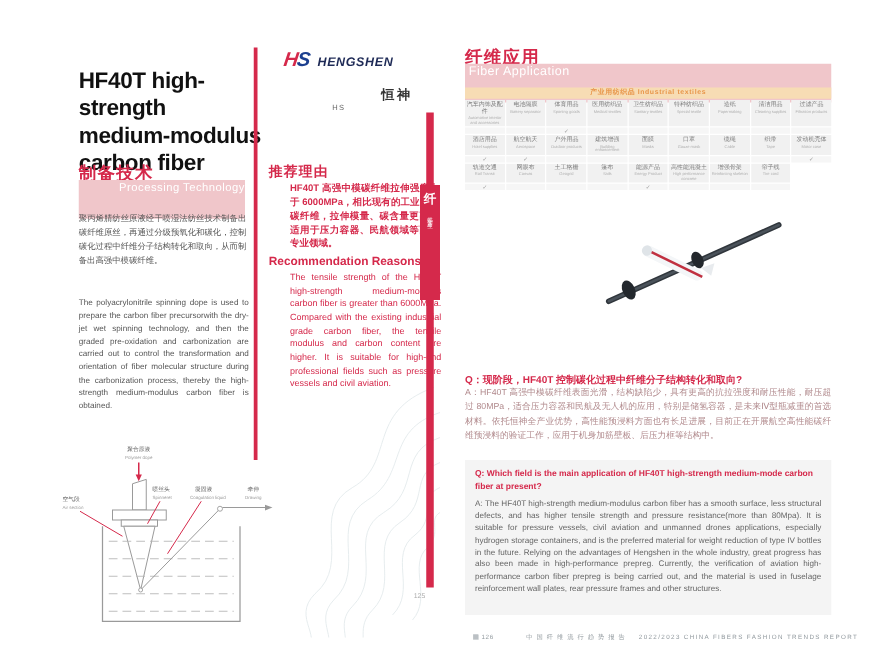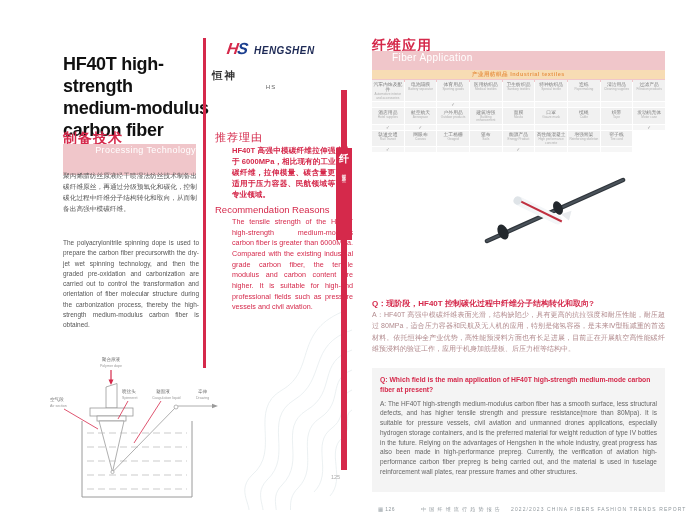--- a/index.html
+++ b/index.html
@@ -8,36 +8,36 @@
   #spread { position:relative; width:700px; height:524px; background:#fff; overflow:hidden;
             outline:1px solid #ececec; }
 
   
   .kicker { position:absolute; left:63px; top:36px; font-size:12.5px; font-weight:bold; color:#1a1a1a; letter-spacing:.3px; }
   .big-title { position:absolute; left:63px; top:54px; width:146px; font-size:18px; font-weight:bold;
                color:#111; line-height:1.22; letter-spacing:-.3px; }
   .sec-zh { position:absolute; font-weight:bold; color:#d5294b; font-size:14px; letter-spacing:1px; }
   .sec-zh.left { left:63px; top:130px; }
   .pink-bar { position:absolute; height:31px; background:#f0c6ca; color:#fff; font-size:9px;
-              line-height:13px; padding-left:20px; letter-spacing:.4px; overflow:hidden; white-space:nowrap; }
+              line-height:13px; padding-left:3px; letter-spacing:.4px; overflow:hidden; white-space:nowrap; }
   .pink-bar.left { left:63px; top:144px; width:133px;text-align:right; }
   .para-zh { position:absolute; left:63px; top:170px; width:134px; font-size:6.7px; line-height:1.65;
              color:#555; text-align:justify; }
   .para-en { position:absolute; left:63px; top:238px; width:136px; font-size:6.5px; line-height:1.58;
              color:#555; text-align:justify; }
   .red-rule { position:absolute; left:203px; top:38px; width:2.5px; height:330px; background:#d5294b; }
 
   
   .logo-row { position:absolute; left:212px; top:40px; width:118px; text-align:center; white-space:nowrap; }
   .logo-hs { font-style:italic; font-weight:bold; font-size:16px; letter-spacing:-1px; transform:skewX(-8deg); display:inline-block; }
   .logo-hs .h { color:#d5294b; } .logo-hs .s { color:#1c3f8f; }
   .logo-name { font-weight:bold; font-size:10px; color:#1e2a56; letter-spacing:.5px; margin-left:2px;font-style:italic; }
-  .logo-cn { position:absolute; left:212px; top:69px; width:118px; text-align:left; font-size:10.5px; font-weight:bold; color:#333; letter-spacing:2px; }
+  .logo-cn { position:absolute; left:212px; top:69px; width:118px; text-align:right; font-size:10.5px; font-weight:bold; color:#333; letter-spacing:2px; }
   .logo-sub { position:absolute; left:212px; top:84px; width:118px; text-align:center; font-size:6px; color:#666; letter-spacing:1px; }
-  .reason-title { position:absolute; left:215px; font-weight:normal; color:#d5294b; }
+  .reason-title { position:absolute; left:215px; font-weight:bold; color:#d5294b; }
   .reason-title.zh { top:130px; font-size:11px; letter-spacing:1px; }
   .reason-title.en { top:204px; font-size:9.5px; }
   .reason-body { position:absolute; left:232px; color:#d5294b; text-align:justify; }
   .reason-body.zh { top:145px; width:119px; font-size:7.6px; font-weight:bold; line-height:1.45; }
   .reason-body.en { top:217px; width:121px; font-size:7.2px; line-height:1.48; }
 
   
   .spine-bar { position:absolute; left:341px; top:90px; width:6px; height:380px; background:#d5294b; }
   .spine-tab { position:absolute; left:336px; top:148px; width:16px; height:92px; background:#d5294b;
                display:flex; flex-direction:column; align-items:center; padding-top:4px; }

